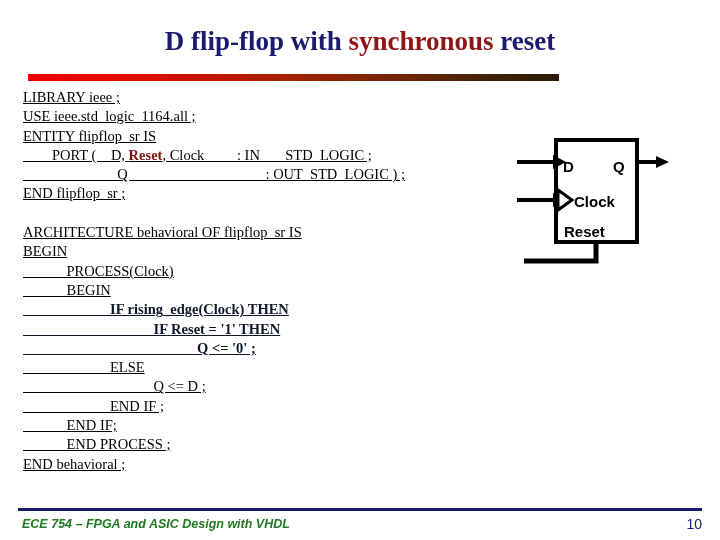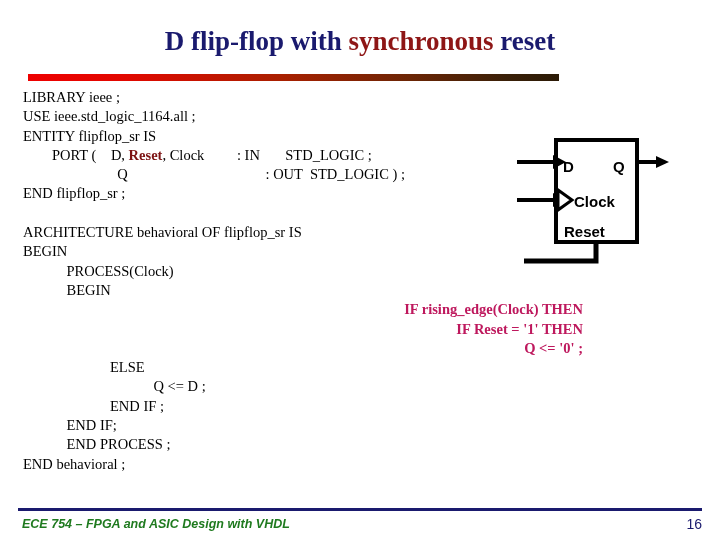--- a/index.html
+++ b/index.html
@@ -46,24 +46,24 @@
     position: absolute;
     left: 23px;
     top: 88px;
     width: 560px;
     font-family: "Liberation Serif", serif;
     font-size: 14.5px;
     line-height: 19.3px;
     color: #000000;
     white-space: pre;
   }
-  #code-block .ln { display: block; height: 19.3px; }
+  #code-block .ln { display: block; height: 19.3px; text-decoration: underline; }
   #code-block .blank { display: block; height: 19.3px; }
   #code-block .kw-red { color: #7d1414; font-weight: bold; }
-  #code-block .bold-red { color: #be185d; font-weight: bold; text-align: right; }
+  #code-block .bold-red { color: #0f172a; font-weight: bold; }
 
   
   #ff-diagram {
     position: absolute;
     left: 495px;
     top: 130px;
     width: 200px;
     height: 140px;
   }
   #ff-diagram svg { display: block; }
@@ -135,13 +135,13 @@
 
     <text class="ff-label" x="68" y="42">D</text>
     <text class="ff-label" x="118" y="42">Q</text>
     <text class="ff-label" x="79" y="77">Clock</text>
     <text class="ff-label" x="69" y="107">Reset</text>
   </svg>
 </div>
 
 <div id="footer-rule"></div>
 <div id="footer-text">ECE 754 – FPGA and ASIC Design with VHDL</div>
-<div id="page-number">16</div>
+<div id="page-number">10</div>
 
 </body></html>

